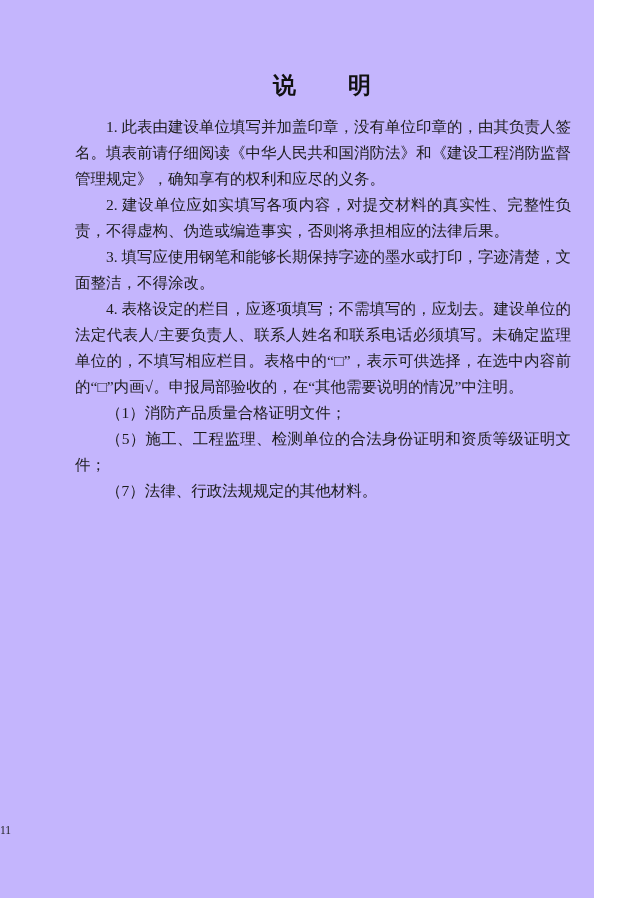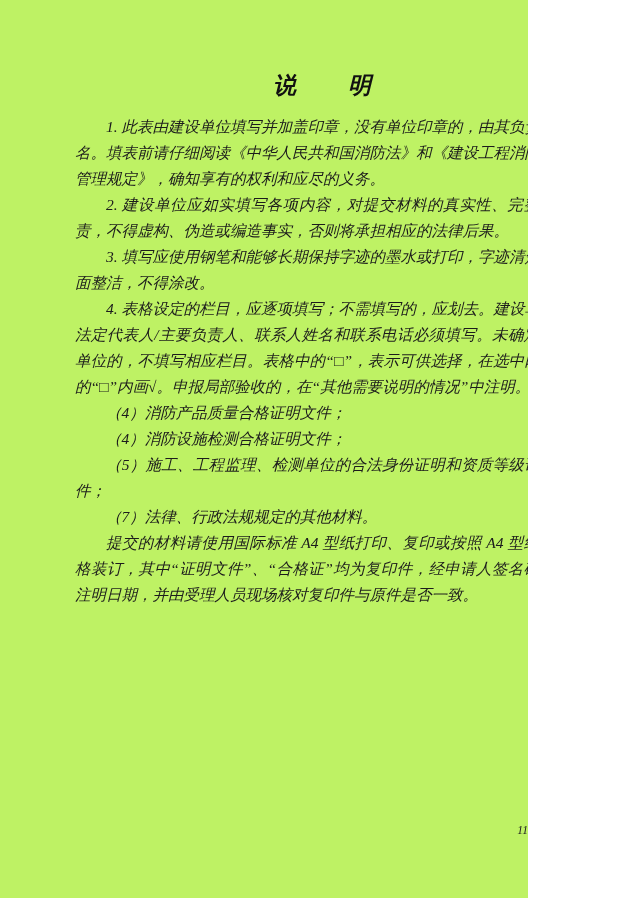--- a/index.html
+++ b/index.html
@@ -2,27 +2,26 @@
 <html><head>
 <meta charset="utf-8">
 <style>
   html, body {
     margin: 0;
     padding: 0;
     background: #ffffff;
   }
   .page {
     position: relative;
-    width: 528px;
+    width: 594px;
     height: 898px;
-    background: #bef264;
+    background: #c4b5fd;
     color: #1c1c1c;
     overflow: hidden;
     font-family: "Liberation Serif", "DejaVu Serif", serif;
-    font-style: italic;
   }
   .content {
     position: absolute;
     top: 70px;
     left: 75px;
     width: 496px;
   }
   .doc-title {
     margin: 0 0 13px 0;
     text-align: center;
@@ -39,36 +38,34 @@
     text-align: justify;
     text-justify: inter-ideograph;
     text-indent: 2em;
     word-break: break-all;
   }
   .page-number {
     position: absolute;
     left: 0;
     right: 0;
     bottom: 62px;
-    text-align: right;
+    text-align: left;
     font-size: 11.5px;
     color: #222222;
     font-family: "Liberation Serif", "DejaVu Serif", serif;
   }
 </style>
 </head>
 <body>
 
 <div class="page">
   <div class="content">
     <h1 class="doc-title">说　　明</h1>
     <p class="para">1. 此表由建设单位填写并加盖印章，没有单位印章的，由其负责人签名。填表前请仔细阅读《中华人民共和国消防法》和《建设工程消防监督管理规定》，确知享有的权利和应尽的义务。</p>
     <p class="para">2. 建设单位应如实填写各项内容，对提交材料的真实性、完整性负责，不得虚构、伪造或编造事实，否则将承担相应的法律后果。</p>
     <p class="para">3. 填写应使用钢笔和能够长期保持字迹的墨水或打印，字迹清楚，文面整洁，不得涂改。</p>
     <p class="para">4. 表格设定的栏目，应逐项填写；不需填写的，应划去。建设单位的法定代表人/主要负责人、联系人姓名和联系电话必须填写。未确定监理单位的，不填写相应栏目。表格中的“□”，表示可供选择，在选中内容前的“□”内画√。申报局部验收的，在“其他需要说明的情况”中注明。</p>
-    <p class="para">（4）消防产品质量合格证明文件；</p>
-    <p class="para">（4）消防设施检测合格证明文件；</p>
+    <p class="para">（1）消防产品质量合格证明文件；</p>
     <p class="para">（5）施工、工程监理、检测单位的合法身份证明和资质等级证明文件；</p>
     <p class="para">（7）法律、行政法规规定的其他材料。</p>
-    <p class="para">提交的材料请使用国际标准 A4 型纸打印、复印或按照 A4 型纸的规格装订，其中“证明文件”、“合格证”均为复印件，经申请人签名确认并注明日期，并由受理人员现场核对复印件与原件是否一致。</p>
   </div>
   <div class="page-number">11</div>
 </div>
 
 </body></html>

